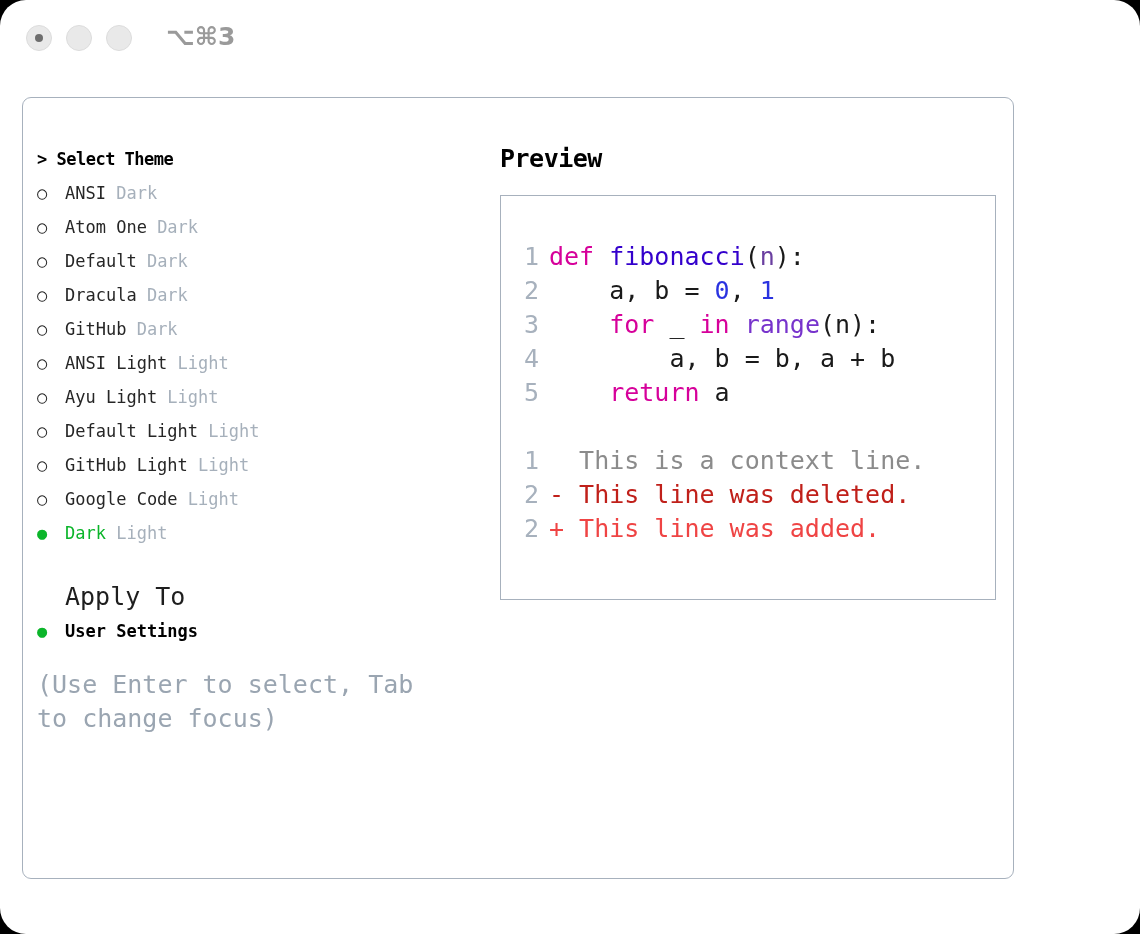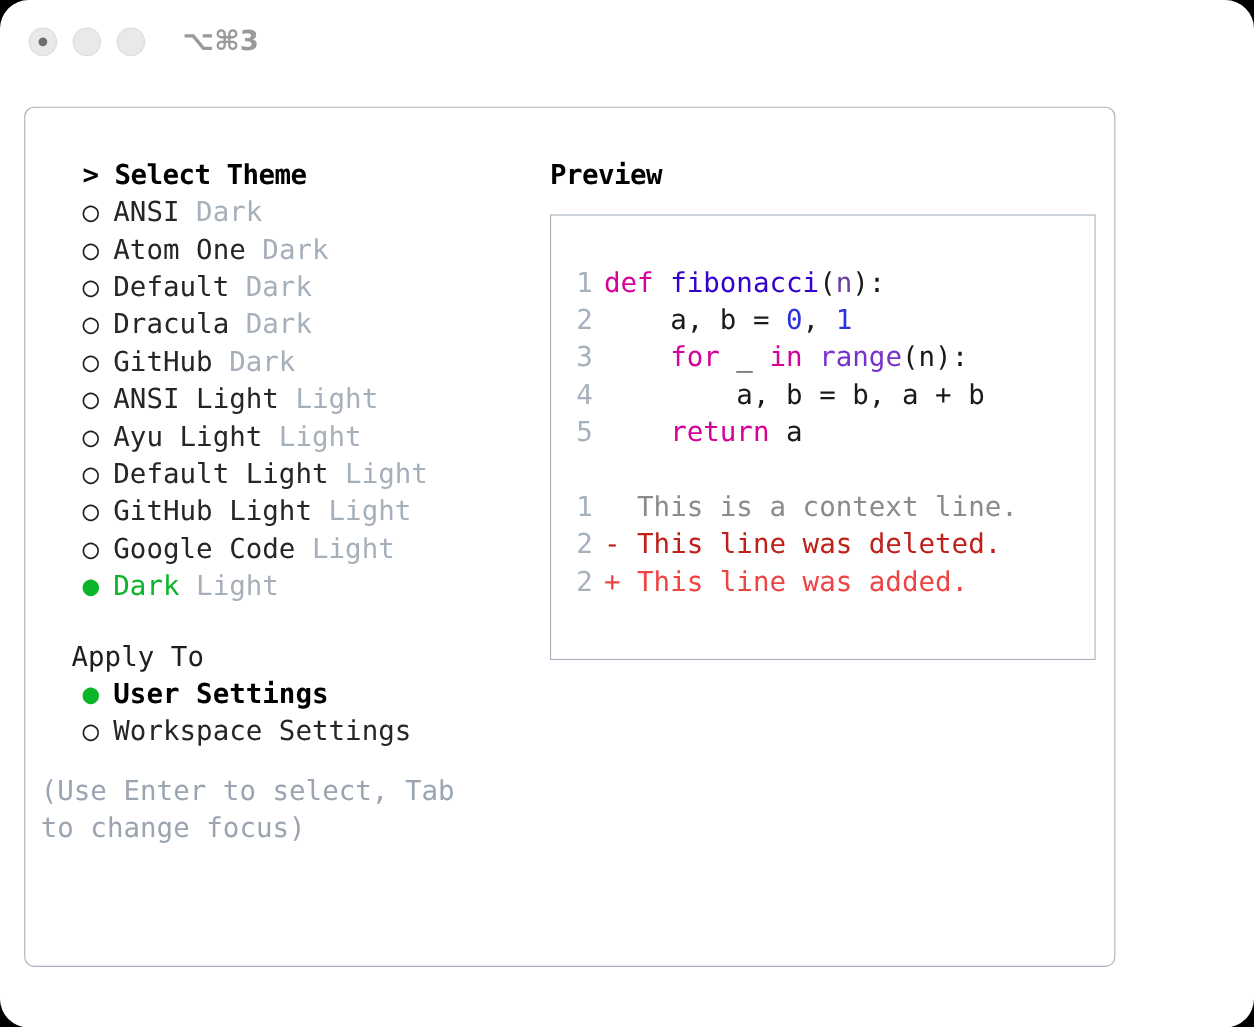--- a/index.html
+++ b/index.html
@@ -82,24 +82,23 @@
   
   #theme-column {
     position: absolute;
     left: 14px;
     top: 44px;
     width: 440px;
   }
   .row {
     height: 34px;
     line-height: 34px;
-    font-size: 25px;
+    font-size: 17px;
     white-space: pre;
     color: #1e1e1e;
-    margin-left: 38px;
   }
   #select-theme-header {
     font-weight: bold;
     color: #000000;
     letter-spacing: -0.5px;
   }
   .marker {
     display: inline-block;
     width: 28px;
     color: #1e1e1e;
@@ -209,21 +208,20 @@
           <div class="row"><span class="marker">○</span><span class="theme-name">Default Light</span><span class="theme-kind"> Light</span></div>
           <div class="row"><span class="marker">○</span><span class="theme-name">GitHub Light</span><span class="theme-kind"> Light</span></div>
           <div class="row"><span class="marker">○</span><span class="theme-name">Google Code</span><span class="theme-kind"> Light</span></div>
           <div class="row"><span class="marker selected">●</span><span class="theme-name selected">Dark</span><span class="theme-kind"> Light</span></div>
         </div>
 
       <div id="apply-to-block">
         <div id="apply-to-header">Apply To</div>
         <div id="apply-to-list">
             <div class="row"><span class="marker selected">●</span><span class="apply-name selected">User Settings</span></div>
-            <div class="row"><span class="marker">○</span><span class="apply-name">Workspace Settings</span></div>
           </div>
       </div>
 
       <div id="hint">(Use Enter to select, Tab to change focus)</div>
     </div>
 
     <div id="preview-column">
       <div id="preview-title">Preview</div>
       <div id="preview-box">
         <div id="code-area"><div class="code-line"><span class="gutter">1</span><span class="code-body"><span class="tok-kw">def </span><span class="tok-fn">fibonacci</span><span class="tok-pl">(</span><span class="tok-var">n</span><span class="tok-pl">):</span></span></div><div class="code-line"><span class="gutter">2</span><span class="code-body"><span class="tok-pl">    a, b = </span><span class="tok-num">0</span><span class="tok-pl">, </span><span class="tok-num">1</span></span></div><div class="code-line"><span class="gutter">3</span><span class="code-body"><span class="tok-pl">    </span><span class="tok-kw">for</span><span class="tok-pl"> _ </span><span class="tok-kw">in</span><span class="tok-pl"> </span><span class="tok-fn2">range</span><span class="tok-pl">(n):</span></span></div><div class="code-line"><span class="gutter">4</span><span class="code-body"><span class="tok-pl">        a, b = b, a + b</span></span></div><div class="code-line"><span class="gutter">5</span><span class="code-body"><span class="tok-pl">    </span><span class="tok-kw">return</span><span class="tok-pl"> a</span></span></div><div class="spacer-line"></div><div class="code-line"><span class="gutter">1</span><span class="code-body diff-ctx">  This is a context line.</span></div><div class="code-line"><span class="gutter">2</span><span class="code-body diff-del">- This line was deleted.</span></div><div class="code-line"><span class="gutter">2</span><span class="code-body diff-add">+ This line was added.</span></div></div>

